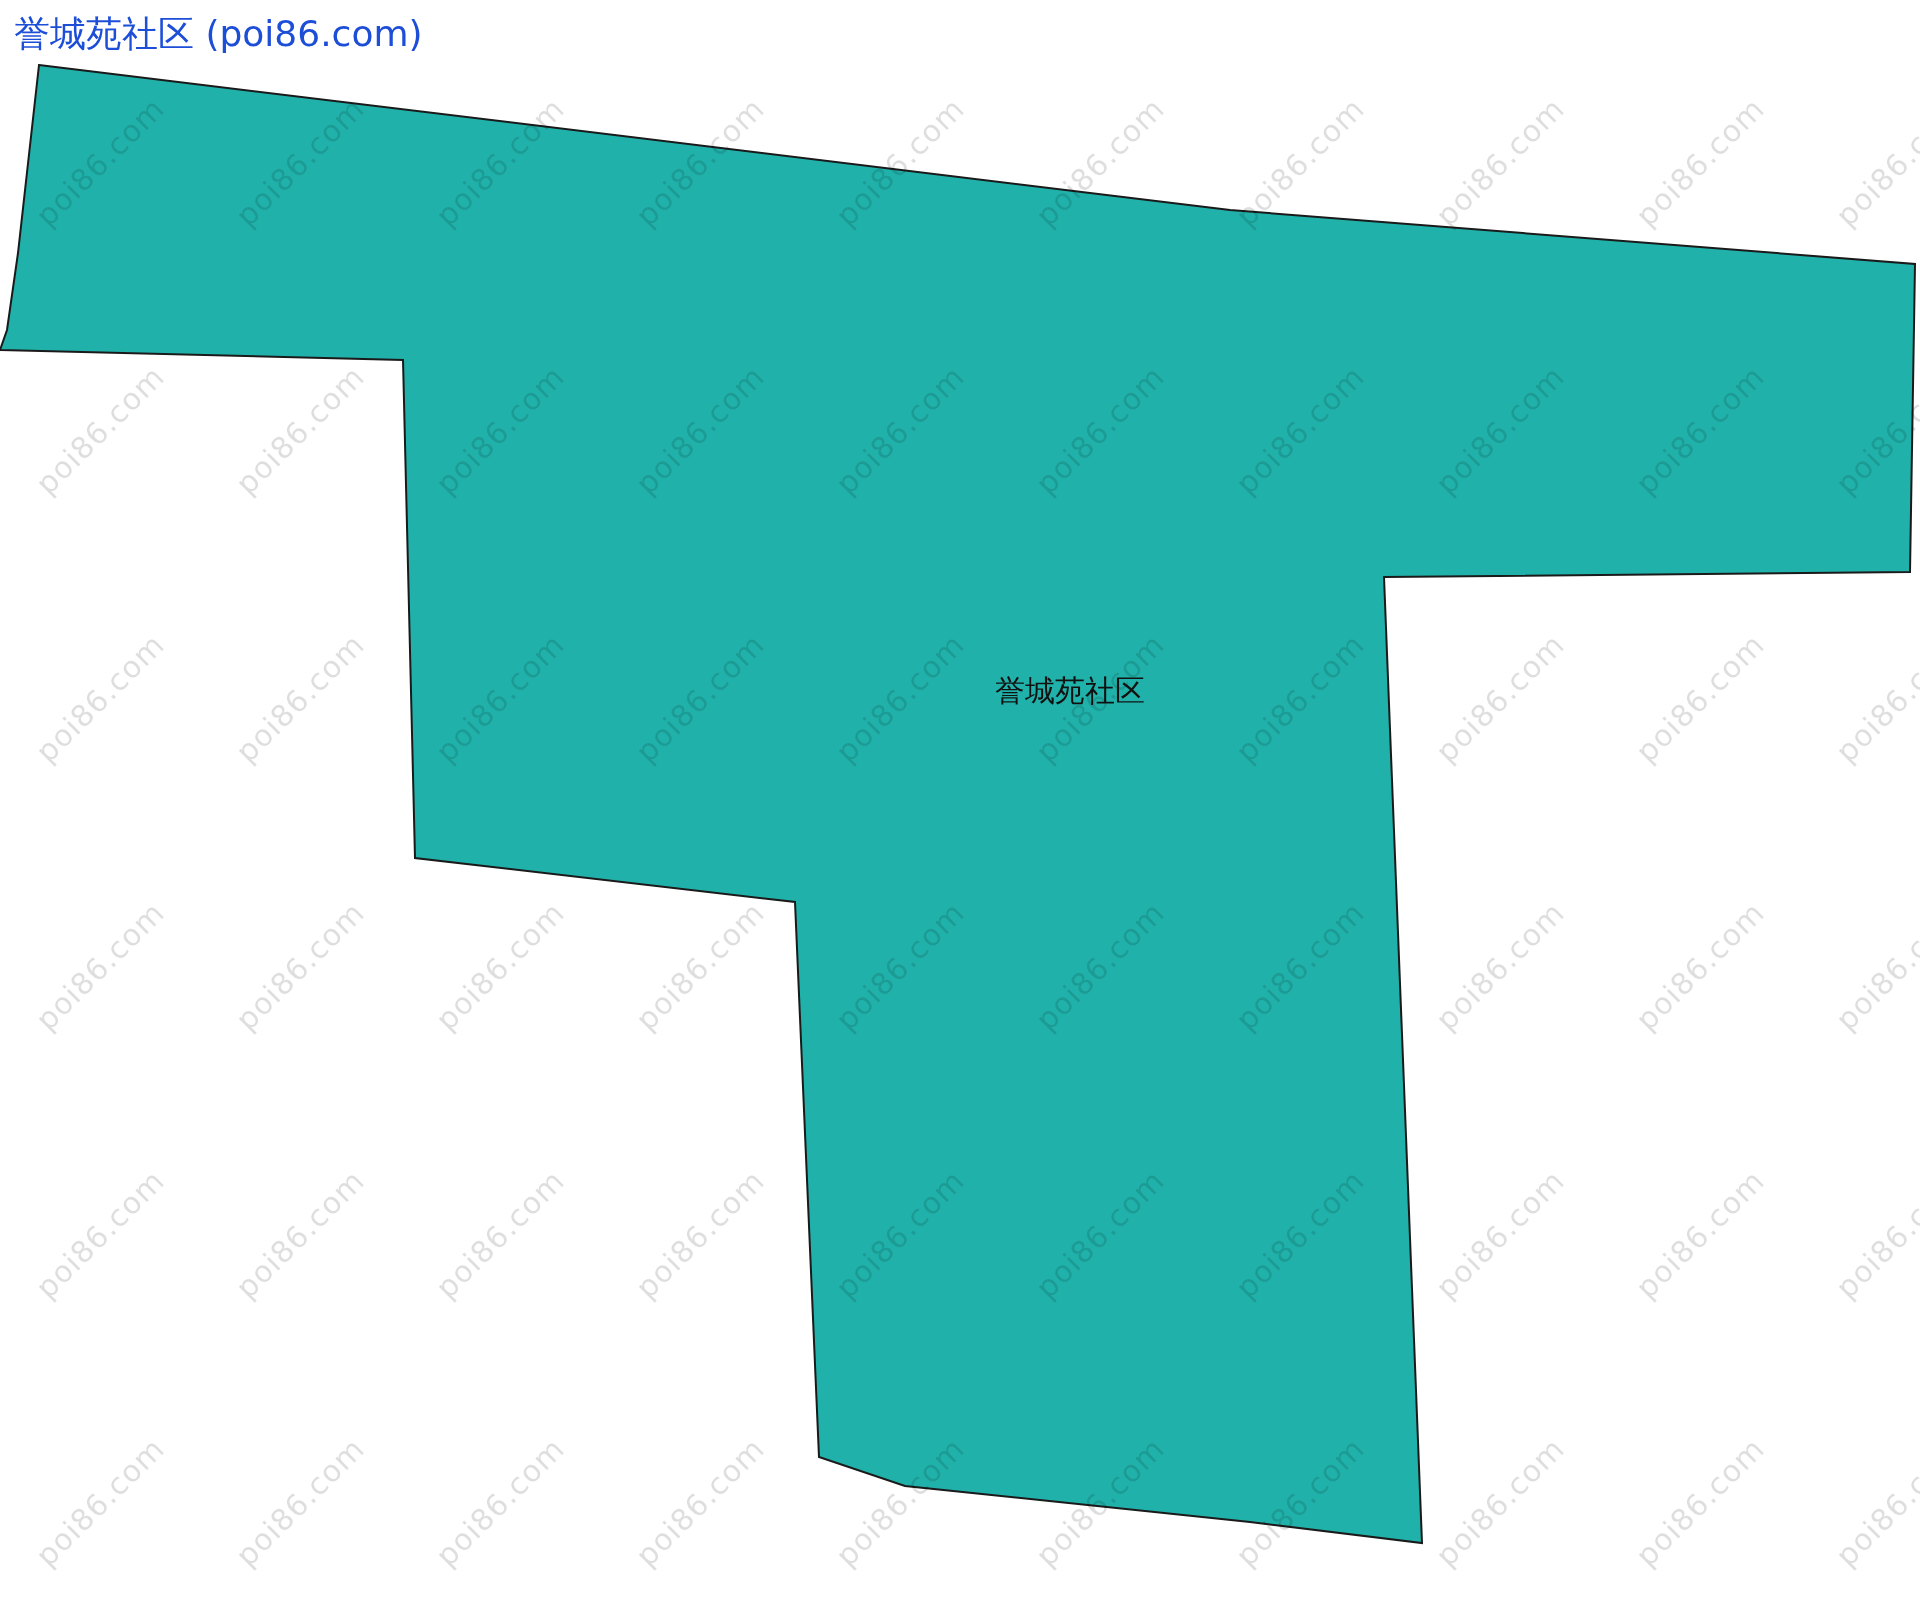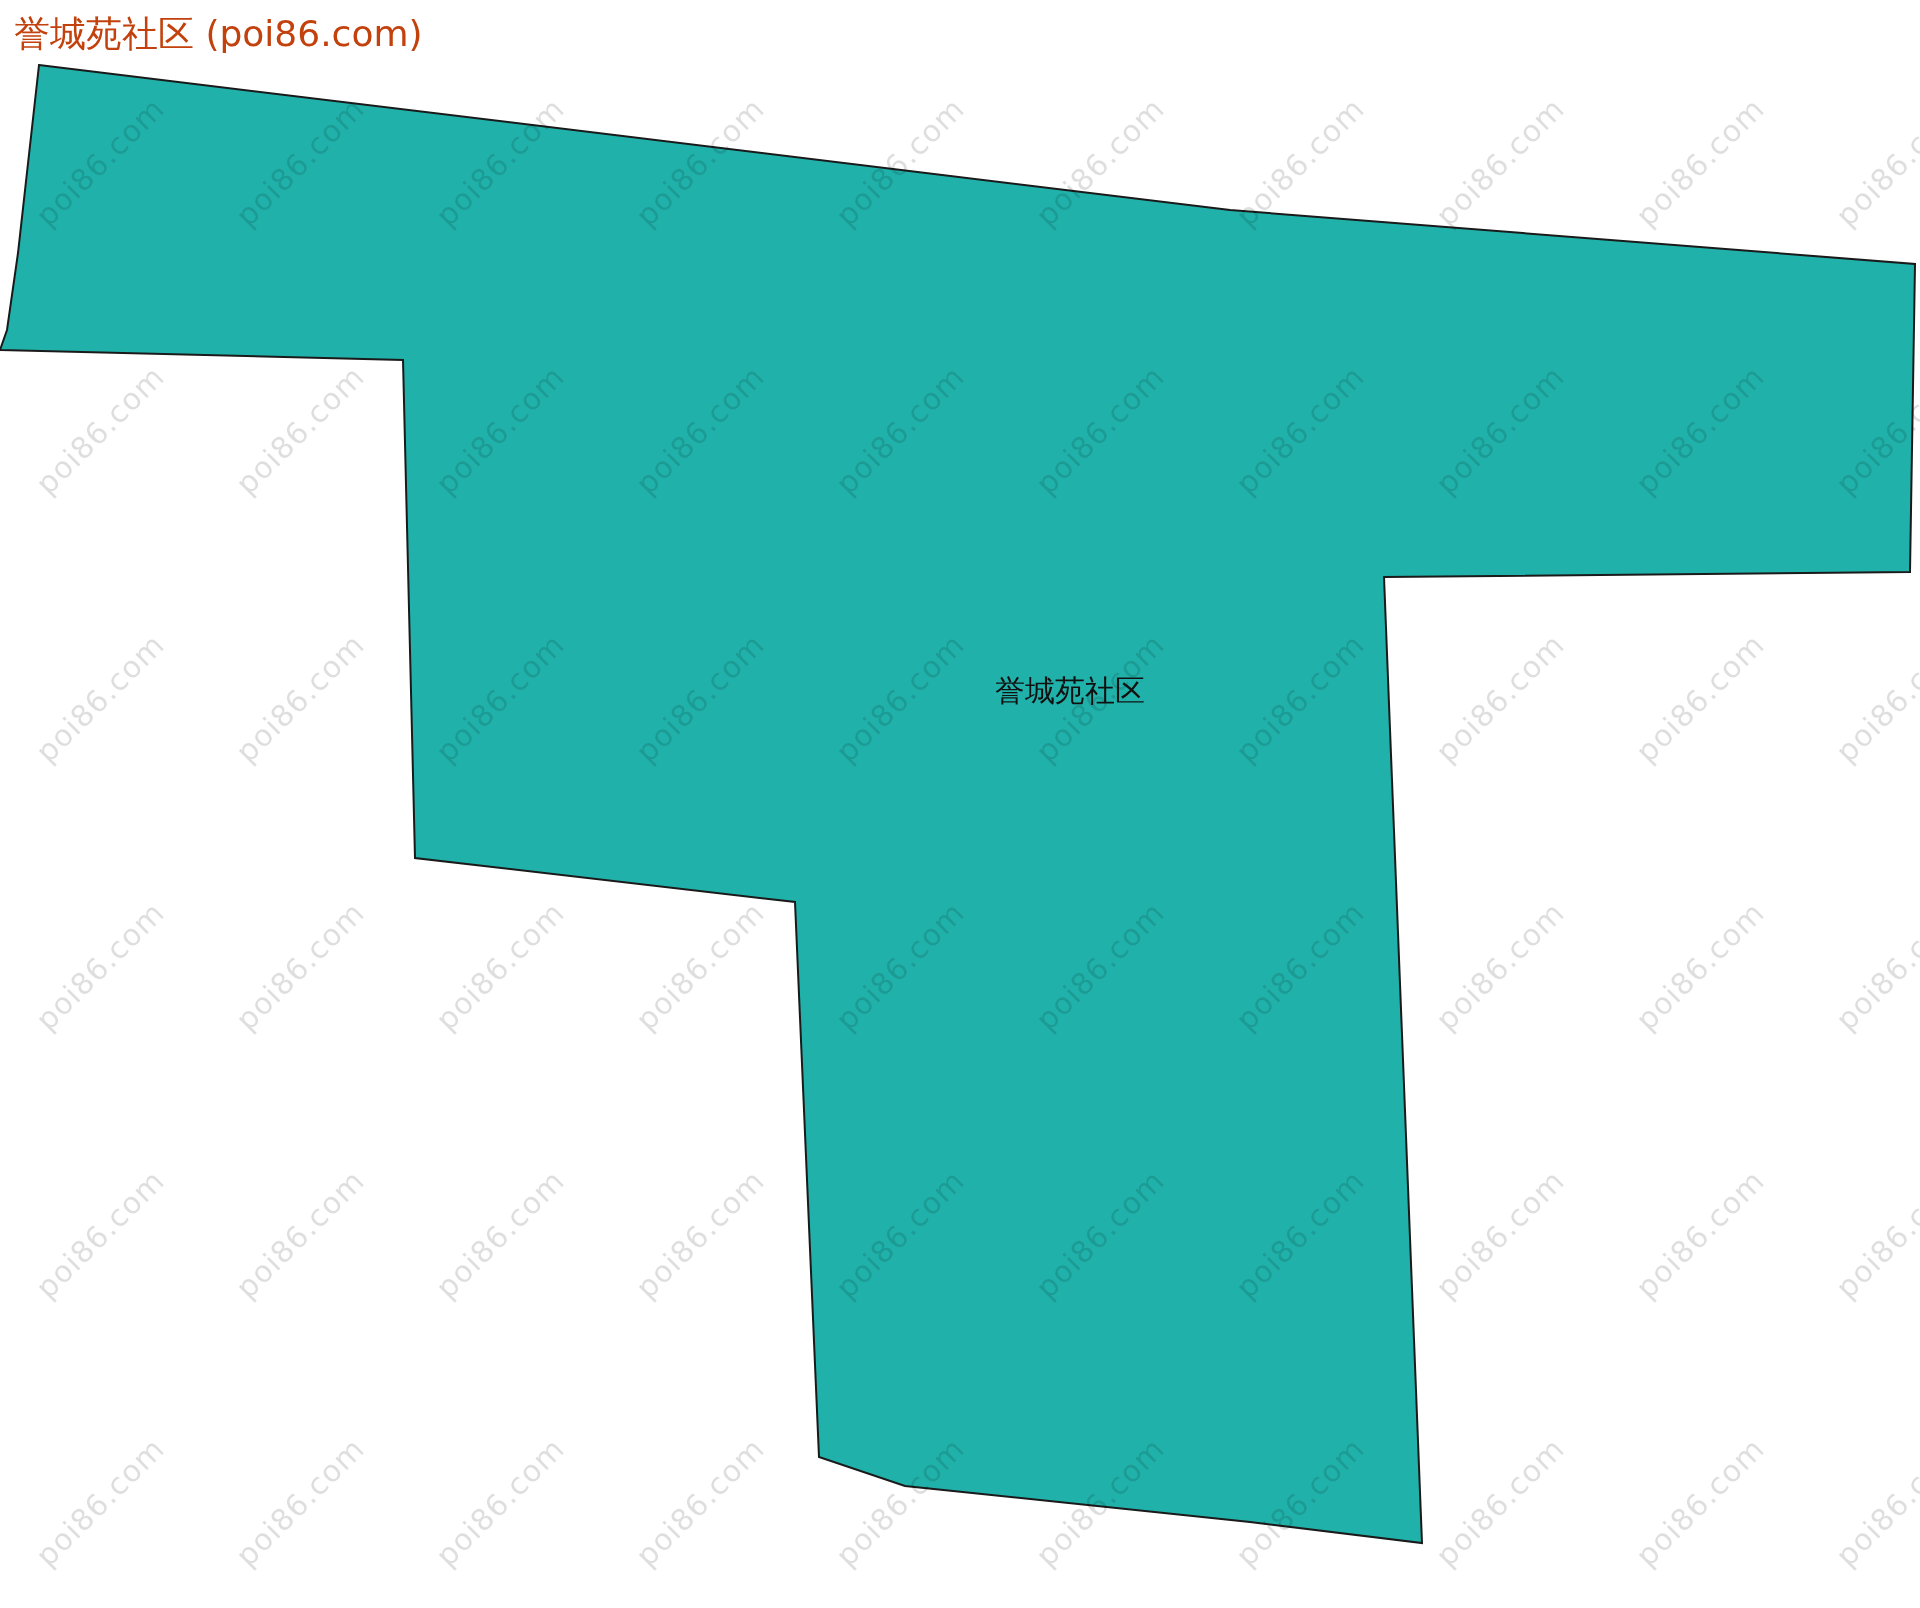--- a/index.html
+++ b/index.html
@@ -122,17 +122,17 @@
       <span style="color: rgba(0, 0, 0, 0.13); left: 500px; top: 1502px;">poi86.com</span>
       <span style="color: rgba(0, 0, 0, 0.13); left: 700px; top: 1502px;">poi86.com</span>
       <span style="color: rgba(0, 0, 0, 0.13); left: 900px; top: 1502px;">poi86.com</span>
       <span style="color: rgba(0, 0, 0, 0.13); left: 1100px; top: 1502px;">poi86.com</span>
       <span style="color: rgba(0, 0, 0, 0.13); left: 1300px; top: 1502px;">poi86.com</span>
       <span style="color: rgba(0, 0, 0, 0.13); left: 1500px; top: 1502px;">poi86.com</span>
       <span style="color: rgba(0, 0, 0, 0.13); left: 1700px; top: 1502px;">poi86.com</span>
       <span style="color: rgba(0, 0, 0, 0.13); left: 1900px; top: 1502px;">poi86.com</span>
     </div>
 
-  <div class="page-title" style="color: #c2410c;">誉城苑社区 (poi86.com)</div>
+  <div class="page-title" style="color: #1d4ed8;">誉城苑社区 (poi86.com)</div>
 
   <div class="region-label" id="region-label" style="left: 1070px; top: 691px; color: rgb(17, 17, 17);">誉城苑社区</div>
 
 </div>
 
 </body></html>

